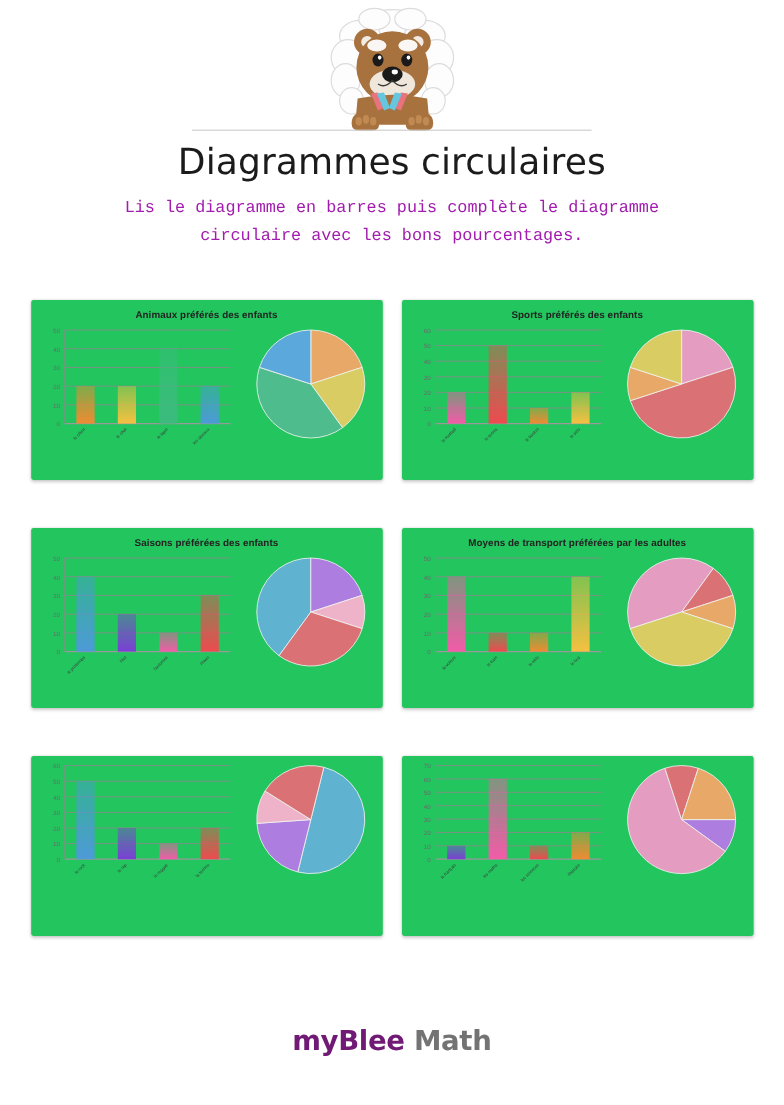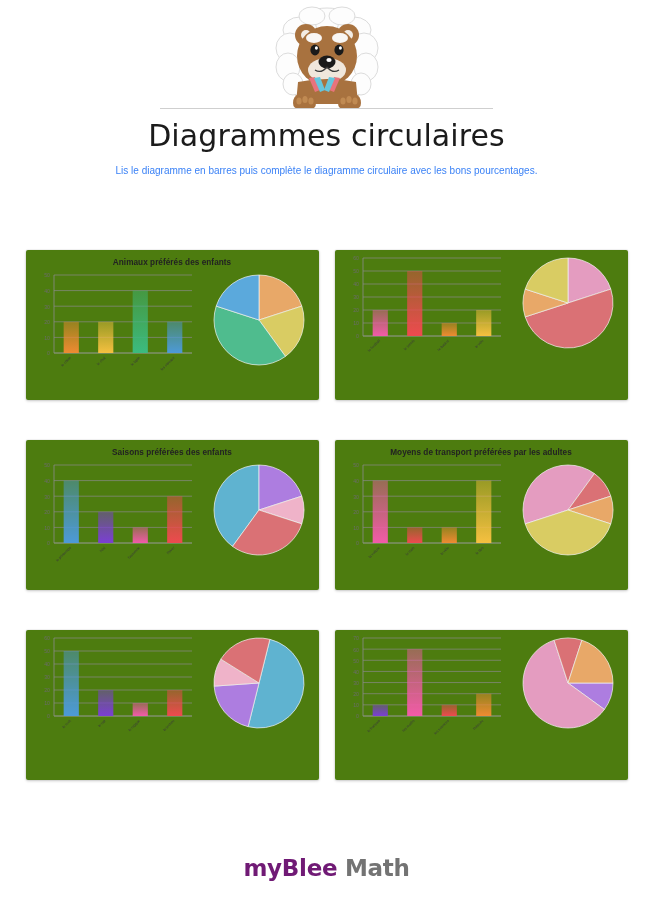--- a/index.html
+++ b/index.html
@@ -45,41 +45,41 @@
   }
   .page-title{
     font-size:30px;
     font-weight:400;
     letter-spacing:.1px;
     margin:6px 0 0 0;
     color:#1b1b1b;
     font-family:"DejaVu Sans", sans-serif;
   }
   .instructions{
-    font-size:10px;
+    font-size:14px;
     line-height:1.62;
-    color:#3b82f6;
+    color:#a21caf;
     margin:10px auto 0 auto;
     max-width:505px;
-    font-family:Liberation Sans, sans-serif;
+    font-family:Liberation Mono, monospace;
   }
 
   
   .grid{
     position:absolute;
     top:250px;left:0;right:0;
     display:grid;
     grid-template-columns:repeat(2,293px);
     grid-template-rows:repeat(3,150px);
     column-gap:16px;
     row-gap:40px;
     justify-content:center;
   }
   .card{
-    background:#4d7c0f;
+    background:#22c55e;
     border-radius:2px;
     box-shadow:0 1px 3px rgba(0,0,0,.20), 0 0 0 1px rgba(0,0,0,.03);
     position:relative;
     overflow:hidden;
   }
   .card-title{
     text-align:center;
     font-size:8.2px;
     font-weight:700;
     color:#222;
@@ -247,20 +247,21 @@
             <svg width="102" height="102" viewBox="0 0 102 102" class="pie-svg">
               <path d="M 51 51 L 51 6 A 45 45 0 0 1 93.79754323328191 37.094235253127366 Z" fill="#e8a868" stroke="#f2f2f2" stroke-width="0.7"></path>
               <path d="M 51 51 L 93.79754323328191 37.094235253127366 A 45 45 0 0 1 77.45033635316129 87.40576474687263 Z" fill="#d9cc63" stroke="#f2f2f2" stroke-width="0.7"></path>
               <path d="M 51 51 L 77.45033635316129 87.40576474687263 A 45 45 0 0 1 8.202456766718086 37.09423525312737 Z" fill="#4fbc8e" stroke="#f2f2f2" stroke-width="0.7"></path>
               <path d="M 51 51 L 8.202456766718086 37.09423525312737 A 45 45 0 0 1 50.99999999999999 6 Z" fill="#5ba9dc" stroke="#f2f2f2" stroke-width="0.7"></path>
             </svg>
           </div>
         </div>
       </div>
       <div class="card">
+        <div class="card-title">Sports préférés des enfants</div>
         <div class="card-body">
           <div class="bar-pane">
             <svg width="172" height="120" viewBox="0 0 172 120" class="bar-svg">
               <defs>
                 <linearGradient id="sports-bg0" x1="0" y1="0" x2="0" y2="1">
                   <stop offset="0%" stop-color="#f25ba8" stop-opacity="0.45"></stop>
                   <stop offset="100%" stop-color="#f25ba8" stop-opacity="1"></stop>
                 </linearGradient>
                 <linearGradient id="sports-bg1" x1="0" y1="0" x2="0" y2="1">
                   <stop offset="0%" stop-color="#ee4a4f" stop-opacity="0.45"></stop>

